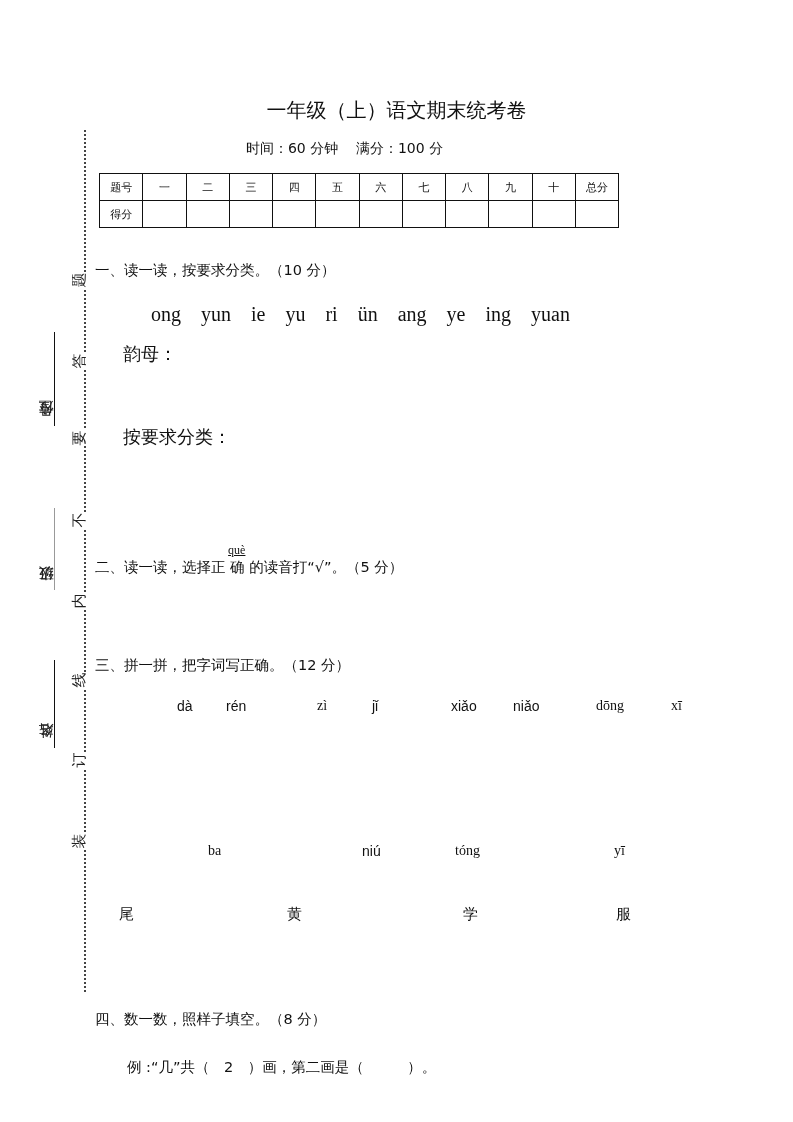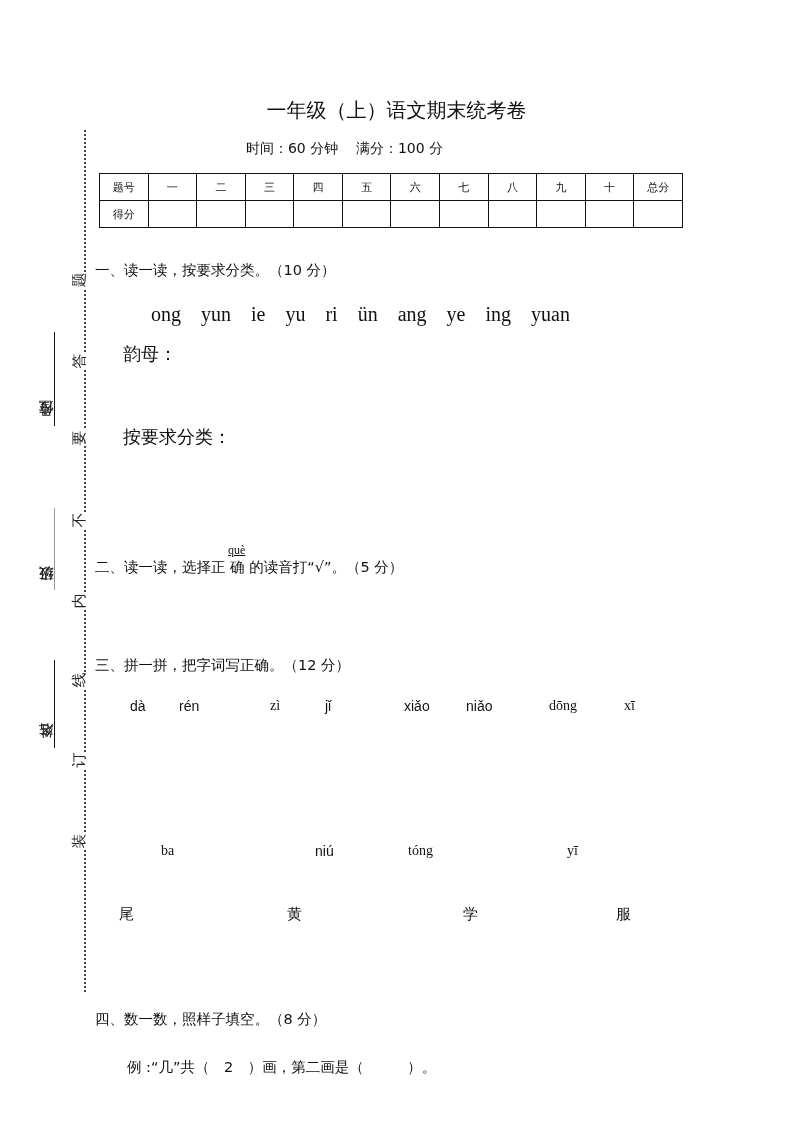--- a/index.html
+++ b/index.html
@@ -25,30 +25,30 @@
     text-align: center; line-height: 16px; color: #222;
     transform: rotate(-90deg);
   }
   .vline { position: absolute; width: 0; border-left: 1px solid #111; }
 
   .title { left: 0; width: 793px; top: 97px; text-align: center; font-size: 20px; }
   .subtitle { left: 0; width: 673px; top: 140px; text-align: center; font-size: 14px; margin-left: 8px; }
 
   table.score {
     position: absolute; left: 99px; top: 173px; border-collapse: collapse;
-    width: 584px; font-size: 11px;
+    width: 520px; font-size: 11px;
   }
   table.score td {
     border: 1px solid #111; height: 26px; text-align: center; width: 50px; padding: 0;
   }
 
   .q-head { font-size: 14.5px; left: 95px; }
   .pinyin-row { font-size: 20px; }
   .big-label { font-size: 18px; }
-  .py { position: absolute; font-size: 14px; }
+  .py { position: absolute; font-size: 14px; margin-left: 47px; }
   .hz { position: absolute; font-size: 15px; }
 </style>
 </head>
 <body>
 
 <div class="dotline"></div>
 
 <div class="binding-char" style="top:272px;">题</div>
 <div class="binding-char" style="top:353px;">答</div>
 <div class="binding-char" style="top:430px;">要</div>

